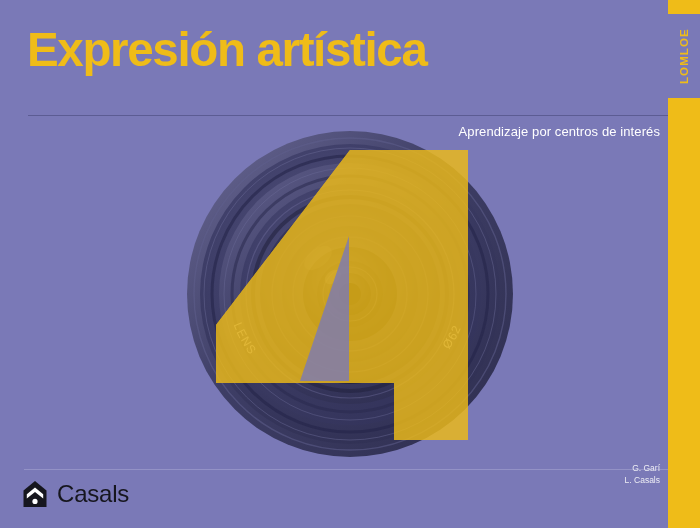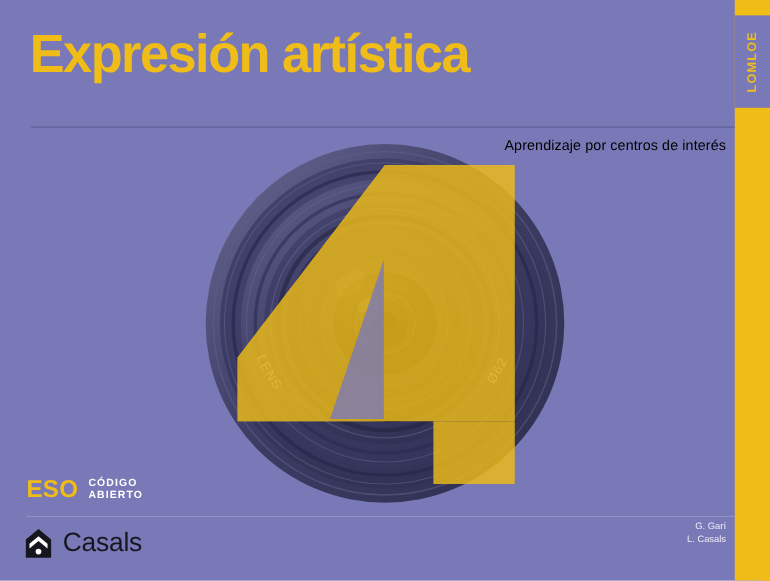--- a/index.html
+++ b/index.html
@@ -75,21 +75,21 @@
     width: 640px;
     height: 1px;
     background: #5c5c93;
   }
 
   
   .subtitle {
     position: absolute;
     right: 40px;
     top: 124px;
-    color: #000000;
+    color: #ffffff;
     font-size: 13px;
     letter-spacing: 0.1px;
     white-space: nowrap;
   }
 
   
   .art {
     position: absolute;
     left: 0;
     top: 0;
@@ -143,21 +143,21 @@
     color: #16161e;
     font-size: 24px;
     letter-spacing: -0.2px;
     line-height: 1;
   }
 
   
   .authors {
     position: absolute;
     right: 40px;
-    top: 472px;
+    top: 462px;
     text-align: right;
     color: #ededf4;
     font-size: 8.5px;
     line-height: 12px;
   }
 </style>
 </head>
 <body>
 
 <div id="cover">
@@ -260,27 +260,20 @@
   </svg>
 
   <div class="right-band"></div>
   <div class="right-band-notch"></div>
   <div class="lomloe">LOMLOE</div>
 
   <div class="title">Expresión artística</div>
   <div class="rule-top"></div>
   <div class="subtitle">Aprendizaje por centros de interés</div>
 
-  <div class="eso-block">
-    <span class="eso-word">ESO</span>
-    <span>
-      <div class="codigo">CÓDIGO</div>
-      <div class="codigo">ABIERTO</div>
-    </span>
-  </div>
 
   <div class="rule-bottom"></div>
 
   <div class="casals-block">
     <svg width="26" height="28" viewBox="0 0 26 28">
       <path d="M1.5 27 L1.5 10.5 L13 1 L24.5 10.5 L24.5 27 Z" fill="#16161e"></path>
       <path d="M13 7.4 L21.2 14.3 L21.2 18.6 L13 11.9 L4.8 18.6 L4.8 14.3 Z" fill="#ffffff"></path>
       <circle cx="13" cy="21.4" r="2.6" fill="#ffffff"></circle>
     </svg>
     <span class="casals-word">Casals</span>

